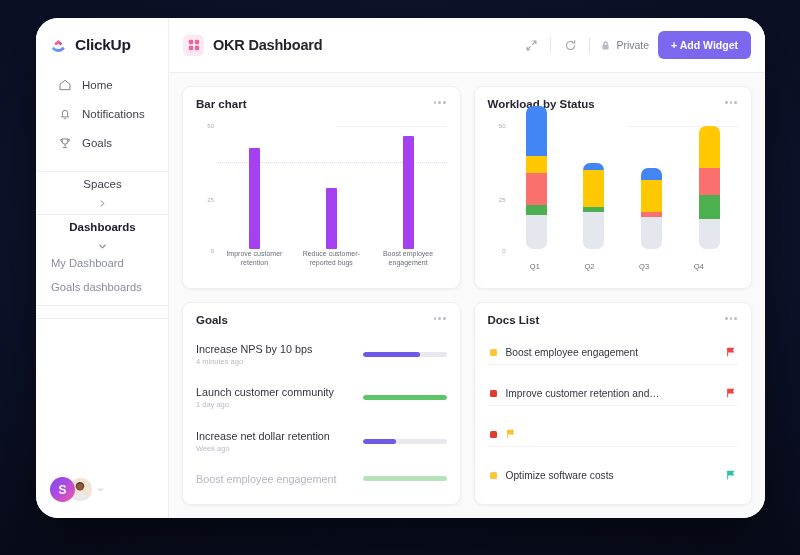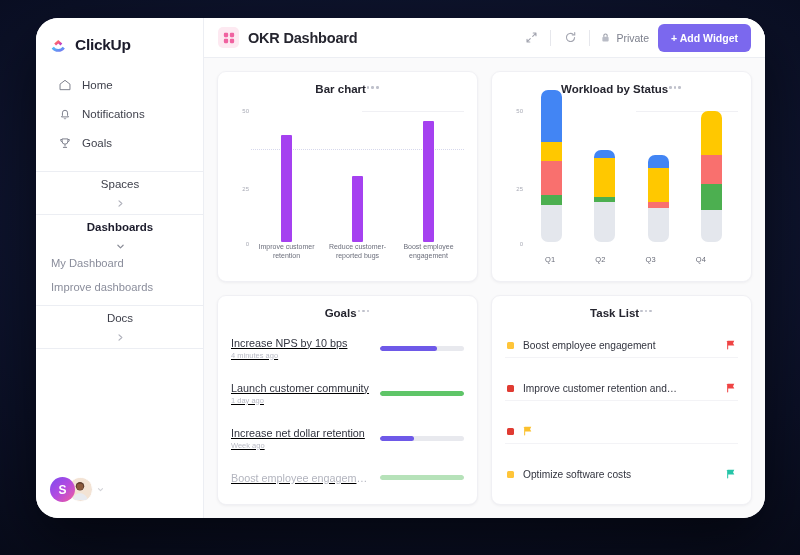--- a/index.html
+++ b/index.html
@@ -20,21 +20,21 @@
     width: 729px; height: 500px;
     background: #ffffff;
     border-radius: 22px;
     overflow: hidden;
     display: flex;
     box-shadow: 0 24px 60px rgba(0,0,0,.55);
   }
 
   
   .sidebar {
-    width: 168px; height: 100%;
+    width: 133px; height: 100%;
     background: #ffffff;
     border-right: 1px solid #eceef3;
     display: flex; flex-direction: column;
     position: relative;
   }
   .brand {
     display: flex; align-items: center; gap: 7px;
     padding: 18px 0 14px 14px;
   }
   .brand-mark { width: 18px; height: 18px; display: block; }
@@ -80,21 +80,21 @@
     margin-left: -7px; position: relative; z-index: 1;
     background: #f0e2d6; overflow: hidden;
     border: 1.5px solid #fff;
   }
   .caret-small { margin-left: 4px; width: 7px; height: 7px; opacity: .45; }
 
   
   .main { flex: 1; display: flex; flex-direction: column; background: #fafafb; }
 
   .topbar {
-    height: 40px; flex: none;
+    height: 55px; flex: none;
     background: #fff;
     border-bottom: 1px solid #eceef3;
     display: flex; align-items: center;
     padding: 0 14px 0 14px;
   }
   .db-icon {
     width: 21px; height: 21px; border-radius: 5px;
     background: #fde9f1;
     display: flex; align-items: center; justify-content: center;
     flex: none; margin-right: 9px;
@@ -128,21 +128,21 @@
   }
   .card {
     background: #fff; border-radius: 9px;
     border: 1px solid #f0f0f4;
     box-shadow: 0 1px 3px rgba(20,20,45,.05);
     padding: 11px 13px 9px 13px;
     display: flex; flex-direction: column;
     min-height: 0; min-width: 0;
   }
   .card-head {
-    display: flex; align-items: flex-start; justify-content: center;
+    display: flex; align-items: flex-start; justify-content: space-between;
     margin-bottom: 4px; flex: none;
   }
   .card-title { font-size: 11.5px; font-weight: bold; color: #25252f; }
   .dots { display: flex; gap: 2px; cursor: pointer; padding: 3px 1px; }
   .dots i { width: 2.6px; height: 2.6px; border-radius: 50%; background: #bfc1cb; display: block; }
 
   
   .chart-area { flex: 1; display: flex; min-height: 0; position: relative; }
   .yaxis {
     width: 20px; flex: none; position: relative;
@@ -182,21 +182,21 @@
   .sbar {
     width: 21px; display: flex; flex-direction: column; justify-content: flex-end;
     border-radius: 7px; overflow: hidden;
   }
   .seg { width: 100%; }
   .xlabels-q { position: absolute; left: 0; right: 12px; bottom: 8px; display: flex; justify-content: space-around; }
   .xlabel-q { width: 25%; text-align: center; font-size: 7.5px; color: #6b6e7b; }
 
   
   .goals-list { flex: 1; display: flex; flex-direction: column; justify-content: space-around; padding-top: 3px; }
-  .goal-row { display: flex; align-items: center; gap: 10px; text-decoration: underline; }
+  .goal-row { display: flex; align-items: center; gap: 10px; }
   .goal-texts { flex: 1; min-width: 0; }
   .goal-name { font-size: 10.8px; color: #32343f; white-space: nowrap; overflow: hidden; text-overflow: ellipsis; }
   .goal-time { font-size: 7.5px; color: #b9bbc5; margin-top: 2px; }
   .goal-row.faded .goal-name { color: #b3b5bf; }
   .bar-track {
     width: 84px; flex: none; height: 5px; border-radius: 3px;
     background: #e8e9ee; overflow: hidden;
   }
   .bar-fill { height: 100%; border-radius: 3px; }
 
@@ -280,31 +280,25 @@
     <div class="sec">
       <span class="sec-label bold">Dashboards</span>
       <svg class="chev" viewBox="0 0 12 12" fill="none" stroke="#8b8d98" stroke-width="1.6">
           <path d="M2.5 4.3 6 7.9 9.5 4.3" stroke-linecap="round" stroke-linejoin="round"></path>
         </svg>
     </div>
     <div class="sub-item">
       <span>My Dashboard</span>
     </div>
     <div class="sub-item">
-      <span>Improve dashboards</span>
+      <span>Goals dashboards</span>
     </div>
 
     <div class="divider"></div>
 
-    <div class="sec">
-      <span class="sec-label">Docs</span>
-      <svg class="chev" viewBox="0 0 12 12" fill="none" stroke="#b0b2bc" stroke-width="1.6">
-          <path d="M4 2.5 7.8 6 4 9.5" stroke-linecap="round" stroke-linejoin="round"></path>
-        </svg>
-    </div>
 
     <div class="divider"></div>
 
     <div class="sidebar-footer">
       <div class="ws-avatar">
         <span>S</span>
       </div>
       <div class="user-avatar">
         <svg viewBox="0 0 24 24" width="22" height="22">
           <rect width="24" height="24" fill="#f3e3d4"></rect>
@@ -507,21 +501,21 @@
               </div>
               <div class="bar-track" style="background: rgb(238, 243, 238);">
                 <div class="bar-fill" style="width: 100%; background: rgb(182, 226, 185);"></div>
               </div>
             </div>
           </div>
       </div>
 
       <div class="card">
         <div class="card-head">
-          <span class="card-title">Task List</span>
+          <span class="card-title">Docs List</span>
           <span class="dots">
               <i></i>
               <i></i>
               <i></i>
             </span>
         </div>
         <div class="task-list" id="taskList">
             <div class="task-row">
               <span class="sq" style="background: rgb(255, 197, 57);"></span>
               <span class="task-name">Boost employee engagement</span>

